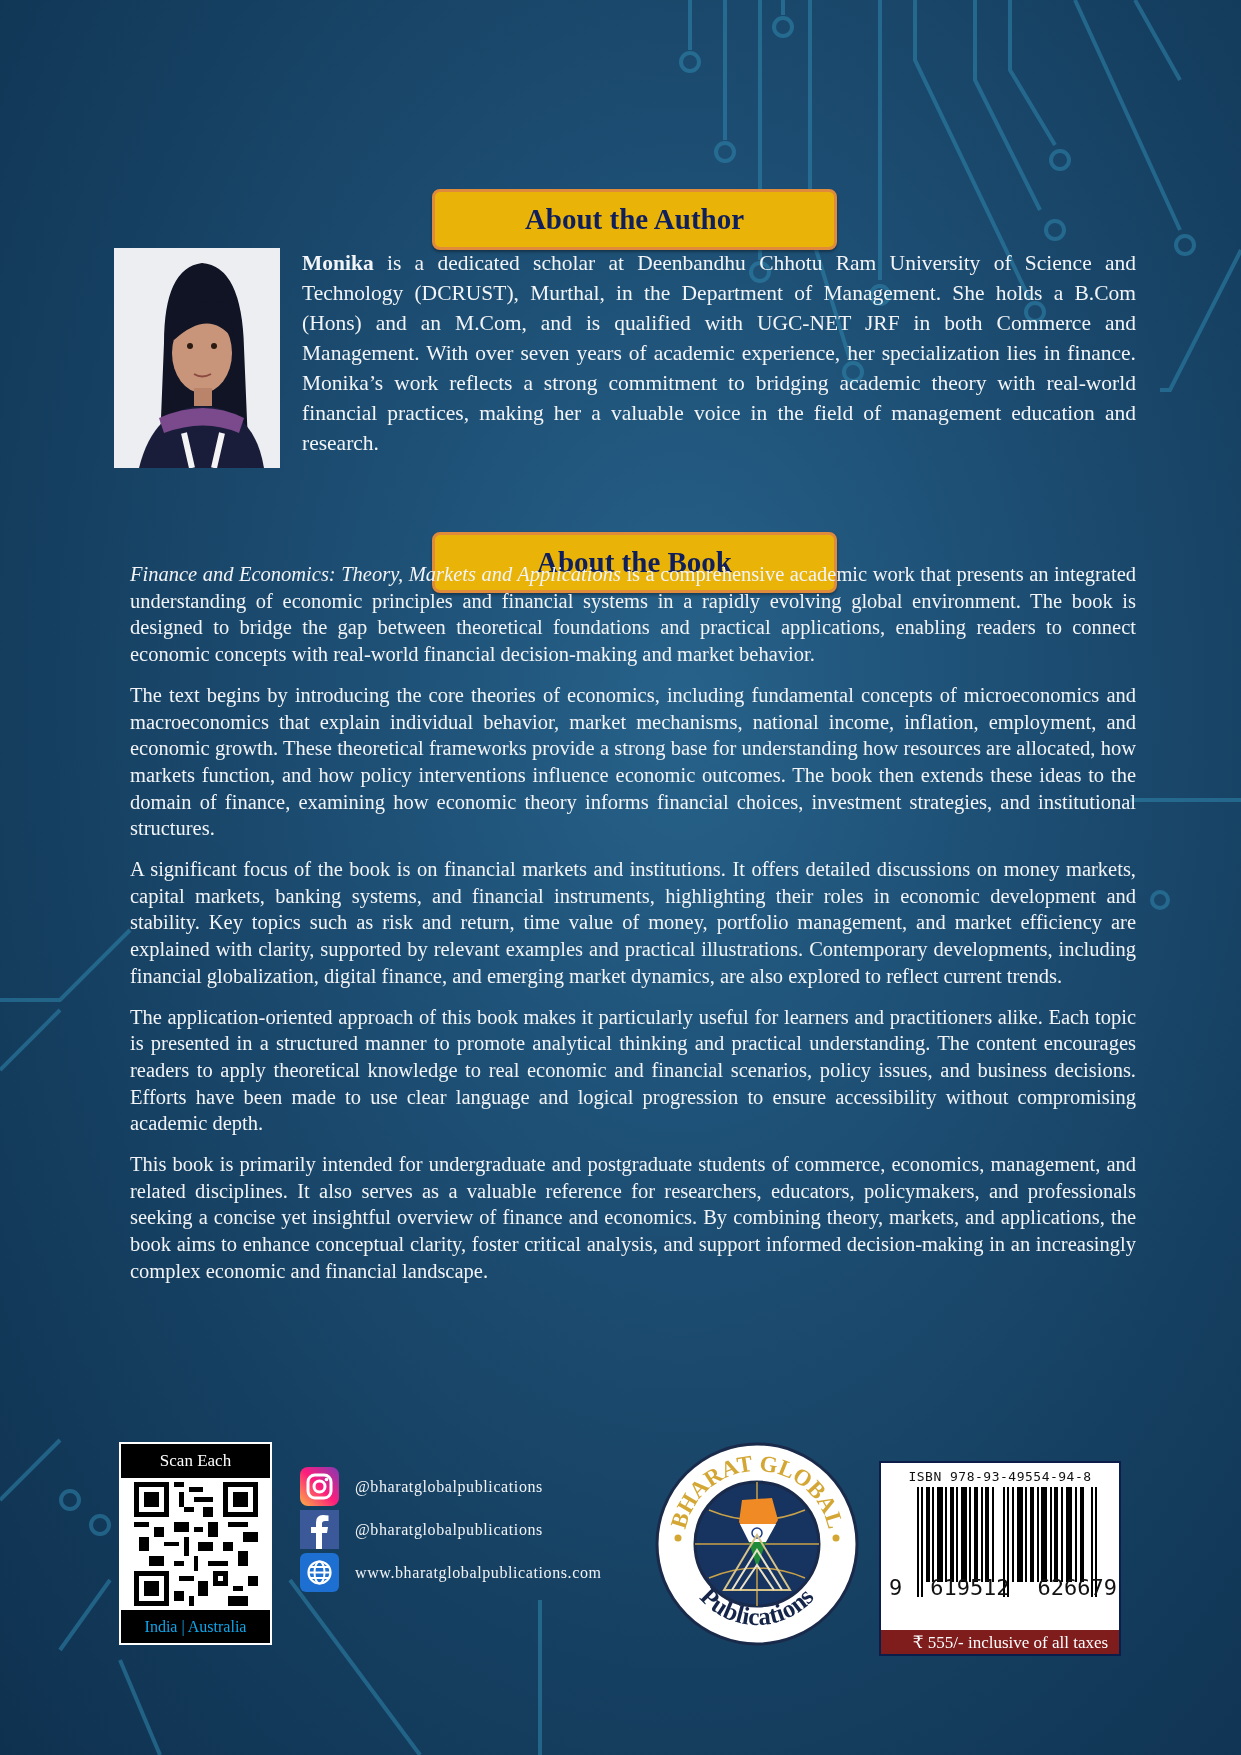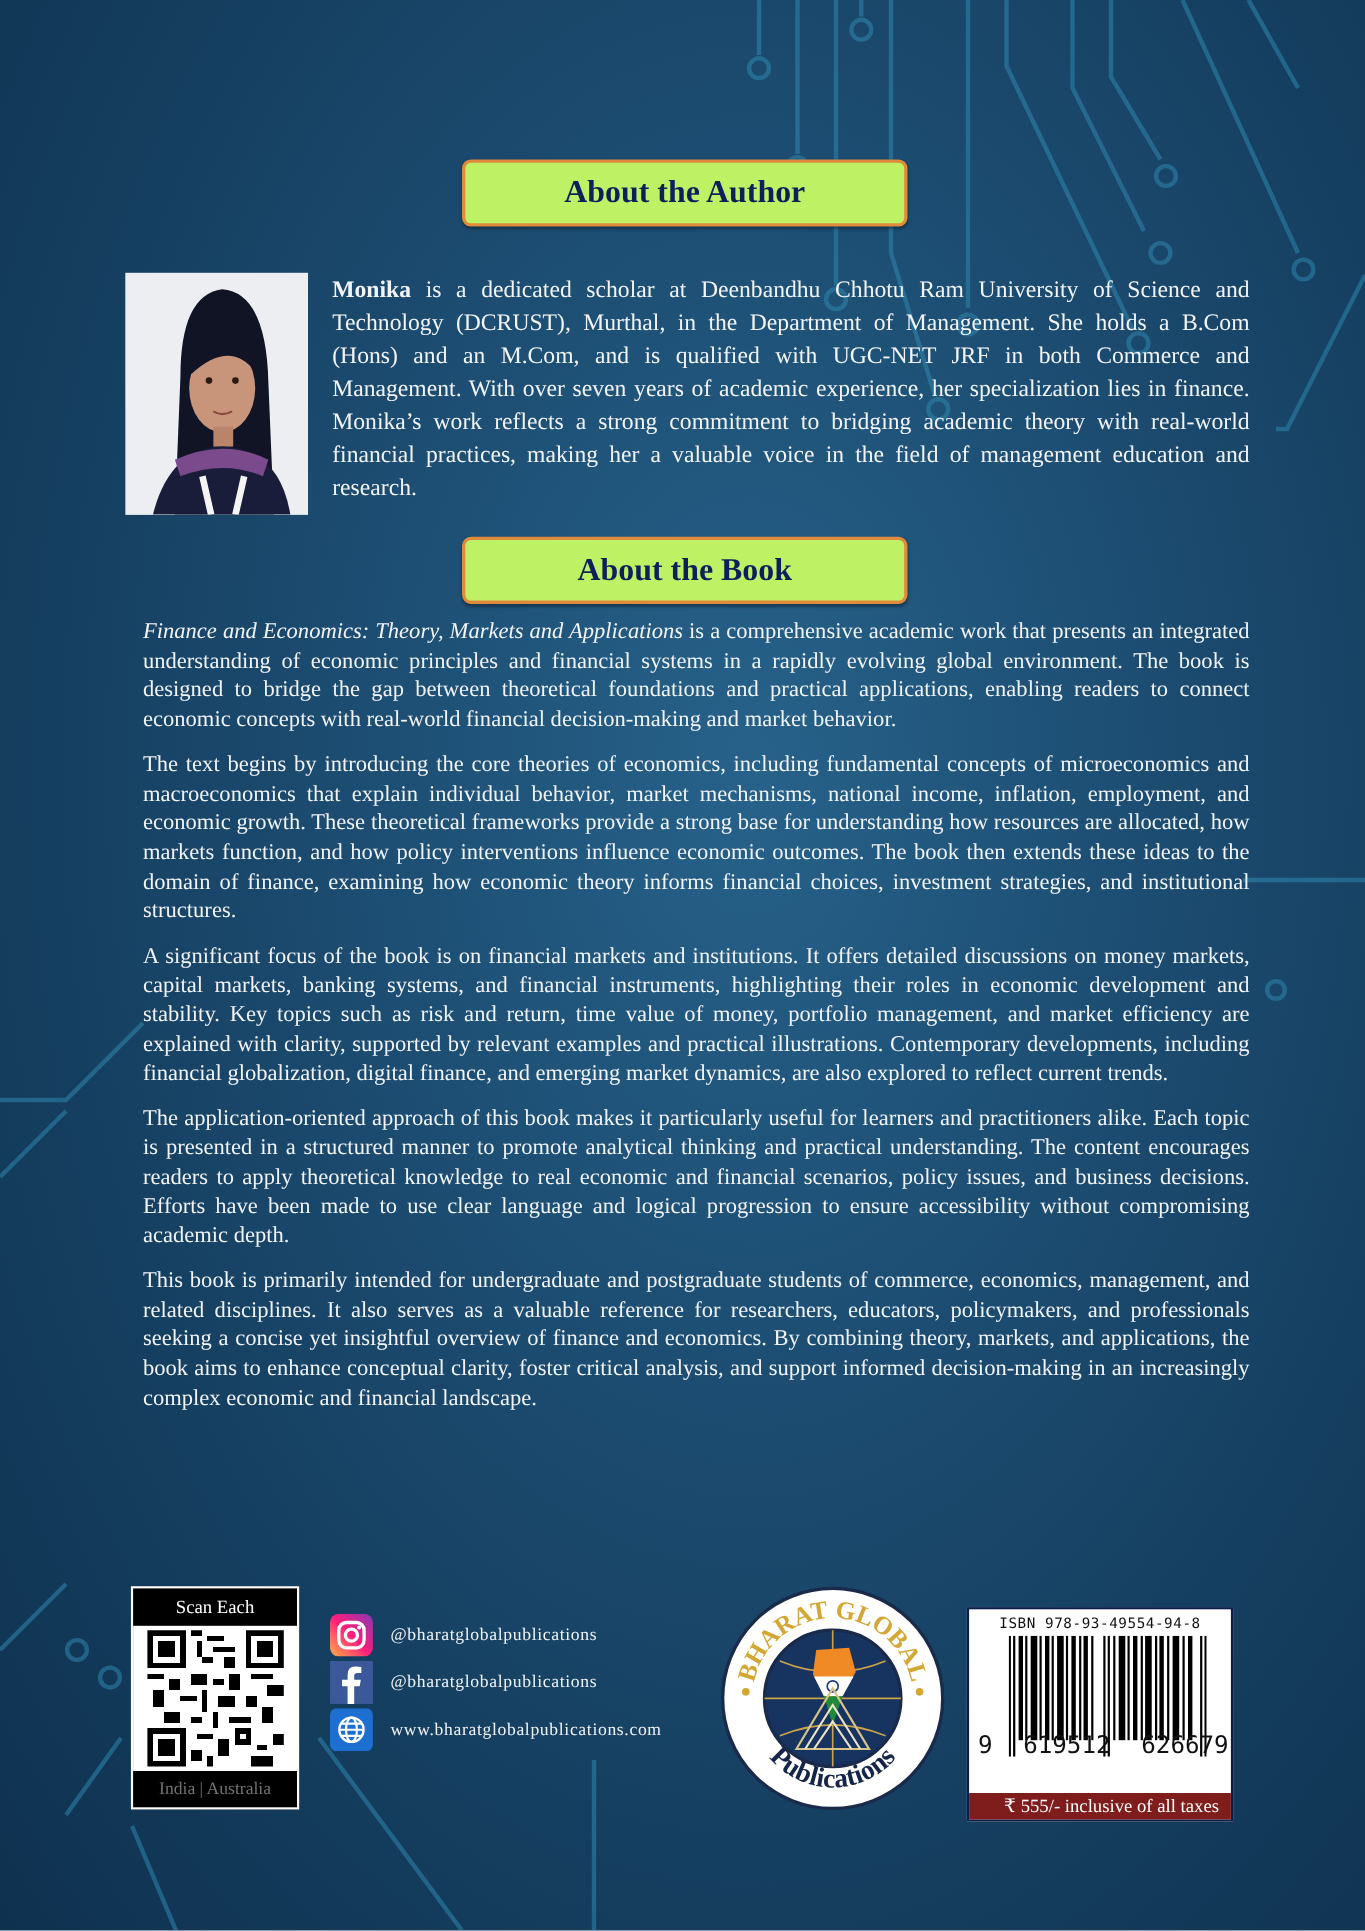--- a/index.html
+++ b/index.html
@@ -4,24 +4,24 @@
 <style>
   html, body { margin:0; padding:0; }
   body {
     width:1241px; height:1755px; position:relative; overflow:hidden;
     background: radial-gradient(ellipse at 55% 40%, #27628a 0%, #1d4e73 35%, #143d5e 70%, #0f3150 100%);
     font-family: "Liberation Serif", "DejaVu Serif", serif;
     color:#f2f4f7;
   }
   .circuit { position:absolute; left:0; top:0; width:1241px; height:1755px; pointer-events:none; }
   .heading-box {
-    position:absolute; left:420px; width:399px; height:55px;
-    background:#bef264; border:3px solid #e08a3c; border-radius:8px;
+    position:absolute; left:432px; width:399px; height:55px;
+    background:#eab308; border:3px solid #e08a3c; border-radius:8px;
     box-shadow: 0 2px 3px rgba(0,0,0,0.35);
-    display:flex; align-items:center; justify-content:center;
+    display:flex; align-items:center; justify-content:center;margin-top:44px;
   }
   .heading-box span {
     font-family:"Liberation Serif", serif; font-weight:bold; font-size:29px; color:#0f1f5c;
   }
   .author-photo {
     position:absolute; left:114px; top:248px; width:166px; height:220px;
     background:#eef0f2; overflow:hidden;
   }
   .author-text {
     position:absolute; left:302px; top:248px; width:834px;
@@ -31,21 +31,21 @@
     position:absolute; left:114px; top:561px; width:1022px;
     font-size:20.5px; line-height:26.7px; text-align:justify;
   }
   .book-text p { margin:0 0 14px 16px; }
   .qr-box {
     position:absolute; left:119px; top:1442px; width:153px; height:203px;
     background:#000; border:2px solid #fff; box-sizing:border-box;
   }
   .qr-title { height:34px; display:flex; align-items:center; justify-content:center; font-size:17px; color:#fff; }
   .qr-code { background:#fff; height:132px; display:flex; align-items:center; justify-content:center; }
-  .qr-foot { height:33px; display:flex; align-items:center; justify-content:center; font-size:16px; color:#737373; }
+  .qr-foot { height:33px; display:flex; align-items:center; justify-content:center; font-size:16px; color:#0ea5e9; }
   .social { position:absolute; left:300px; top:1465px; }
   .social-row { display:flex; align-items:center; height:43px; }
   .social-icon { width:39px; height:39px; margin-right:16px; display:flex; align-items:center; justify-content:center; }
   .social-label { font-size:16px; letter-spacing:0.6px; color:#f2f4f7; }
   .logo { position:absolute; left:654px; top:1440px; width:206px; height:208px; }
   .barcode-box {
     position:absolute; left:879px; top:1445px; width:242px; height:195px;
     background:#fff; border:2px solid #0d1d4a; box-sizing:border-box;margin-top:16px;
   }
   .isbn-top { position:absolute; top:6px; left:0; right:0; text-align:center; font-family:"DejaVu Sans Mono", monospace; font-size:13px; color:#111; letter-spacing:0.5px; }

